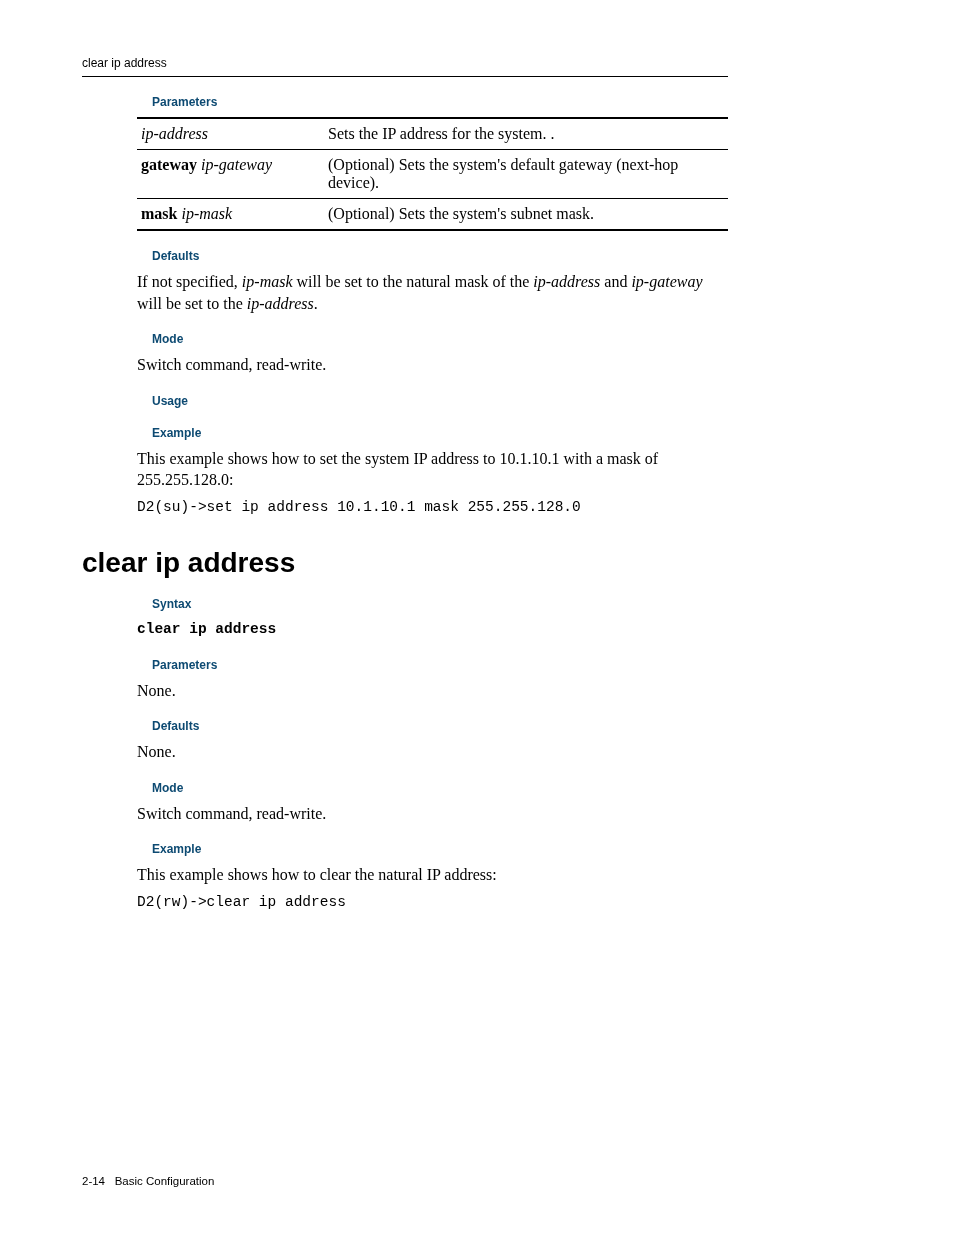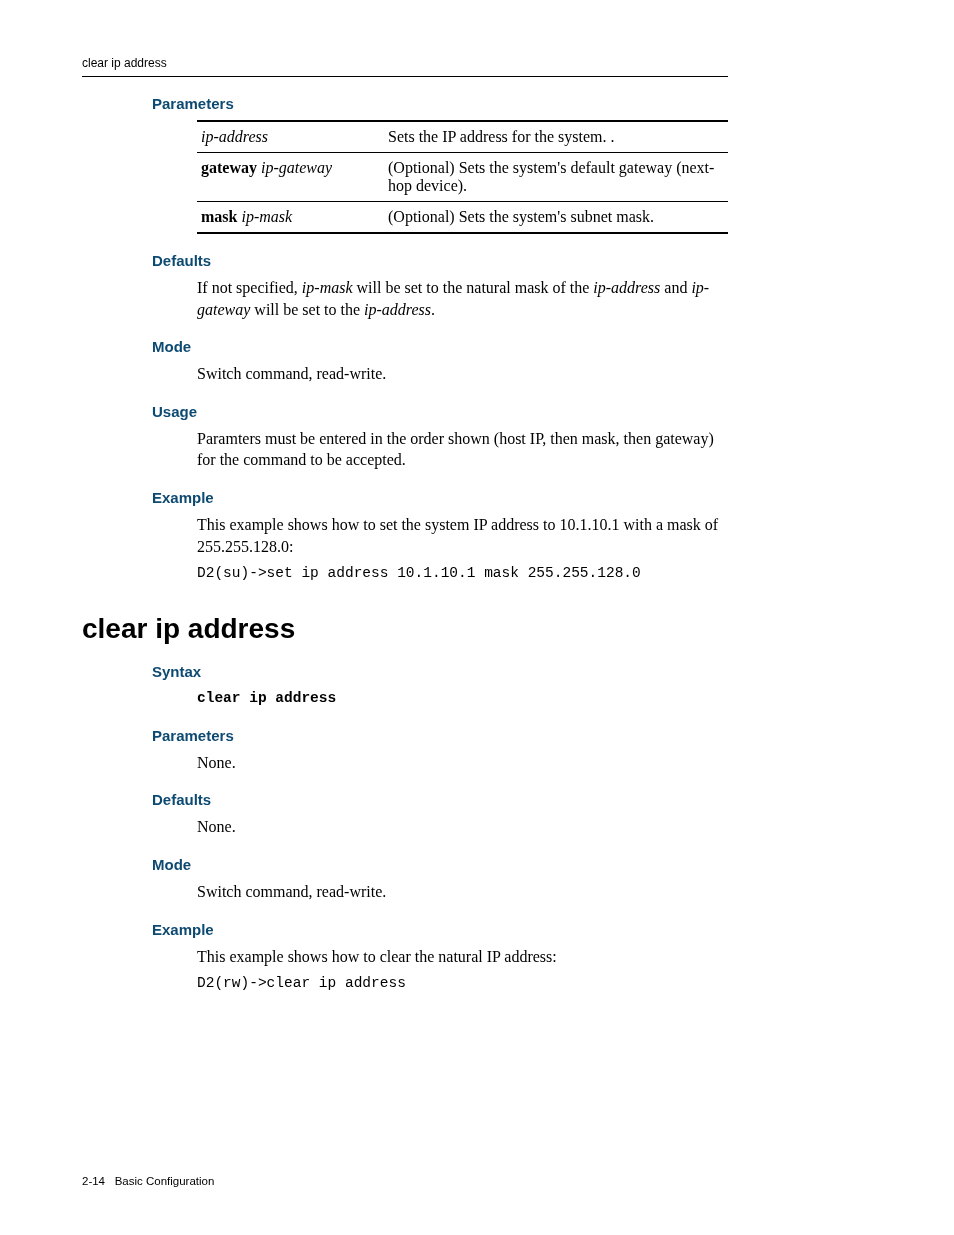--- a/index.html
+++ b/index.html
@@ -25,32 +25,32 @@
   }
   .head-rule {
     border: none;
     border-top: 1px solid #000;
     margin: 0 0 18px 0;
   }
   .h3 {
     font-family: Arial, Helvetica, sans-serif;
     font-weight: bold;
     color: #0d4a72;
-    font-size: 15px;
+    font-size: 12px;
     margin: 18px 0 8px 70px;
   }
   .h2 {
     font-family: Arial, Helvetica, sans-serif;
     font-weight: bold;
     color: #000;
     font-size: 28px;
     margin: 30px 0 14px 0;
   }
   .body-block {
-    margin-left: 115px;
+    margin-left: 55px;
     margin-right: 0;
   }
   .body-text {
     font-size: 16px;
     line-height: 1.35;
     margin: 0 0 6px 0;
   }
   .mono {
     font-family: "Courier New", Courier, monospace;
     font-size: 14.5px;
@@ -124,23 +124,20 @@
       <span>If not specified, </span><span class="italic">ip-mask</span><span> will be set to the natural mask of the </span><span class="italic">ip-address</span><span> and </span><span class="italic">ip-gateway</span><span> will be set to the </span><span class="italic">ip-address</span><span>.</span>
     </p>
   </div>
 
   <div class="h3">Mode</div>
   <div class="body-block">
     <p class="body-text">Switch command, read-write.</p>
   </div>
 
   <div class="h3">Usage</div>
-  <div class="body-block">
-    <p class="body-text">Paramters must be entered in the order shown (host IP, then mask, then gateway) for the command to be accepted.</p>
-  </div>
 
   <div class="h3">Example</div>
   <div class="body-block">
     <p class="body-text">This example shows how to set the system IP address to 10.1.10.1 with a mask of 255.255.128.0:</p>
     <div class="mono">D2(su)-&gt;set ip address 10.1.10.1 mask 255.255.128.0</div>
   </div>
 
   <div class="h2">clear ip address</div>
 
   <div class="h3">Syntax</div>

